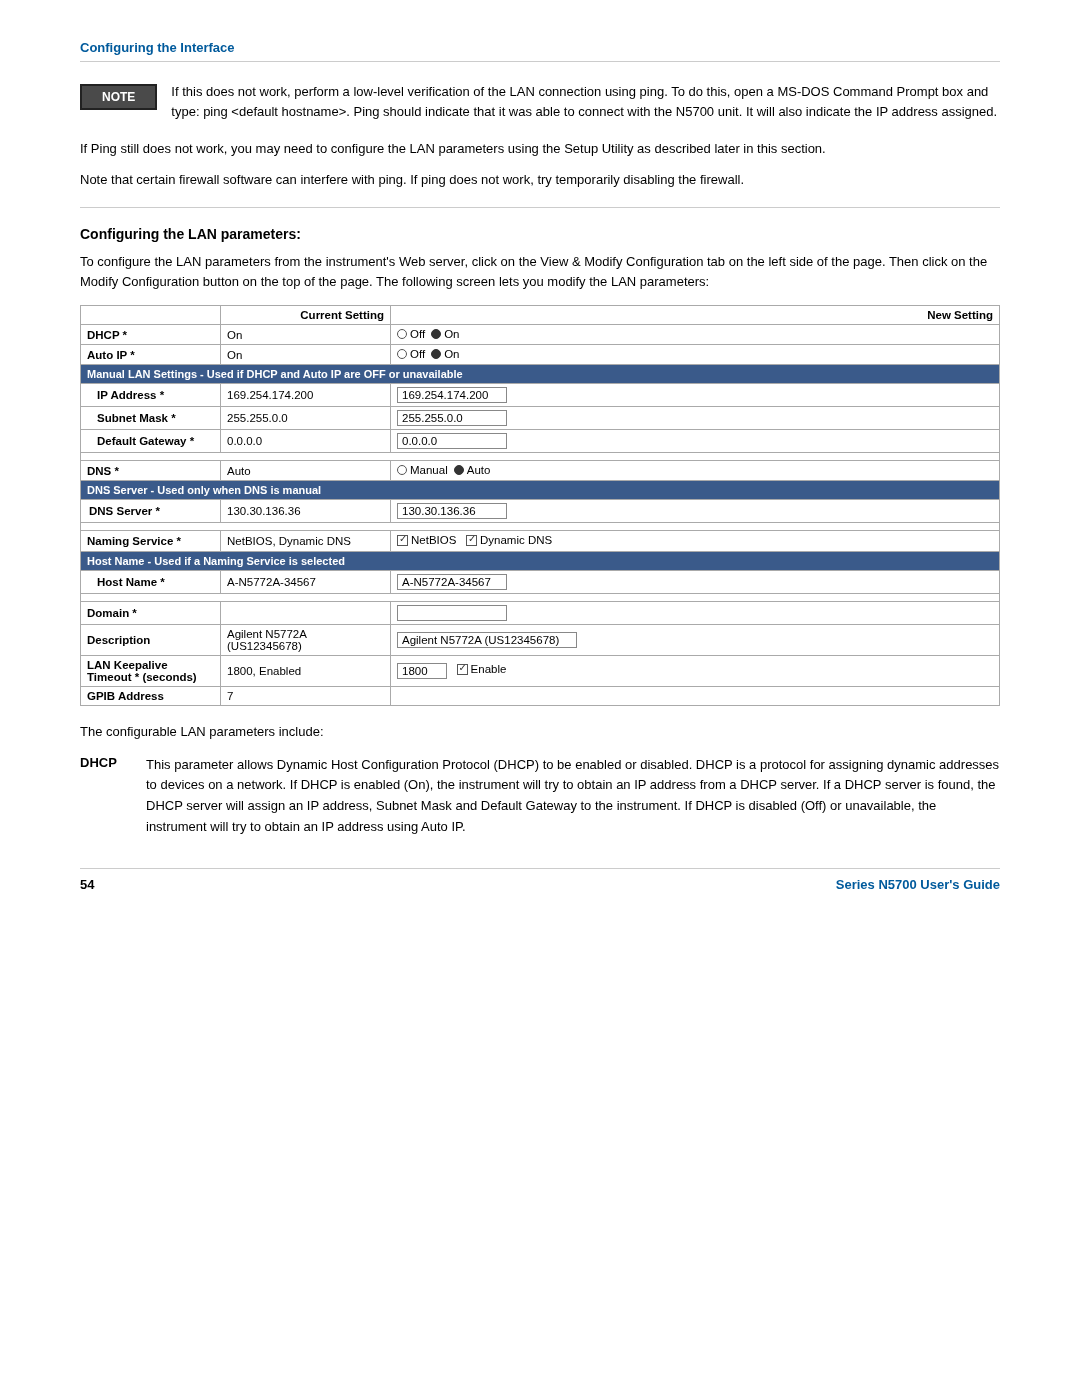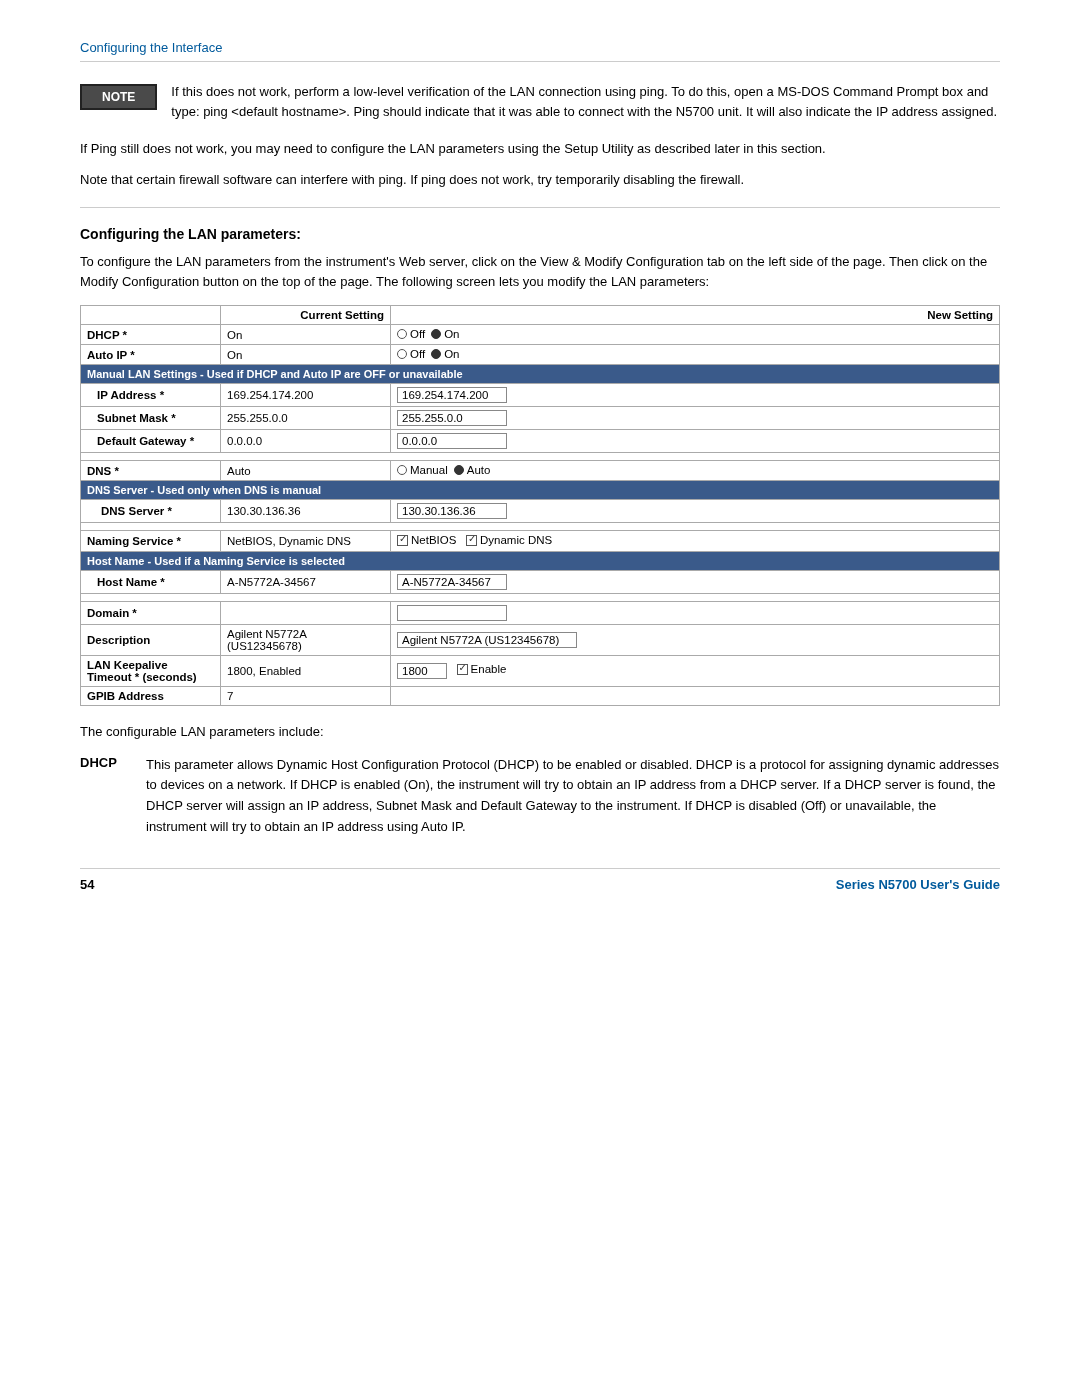--- a/index.html
+++ b/index.html
@@ -16,21 +16,21 @@
       padding: 40px 80px 60px 80px;
       position: relative;
     }
     .page-header {
       border-bottom: 1px solid #ccc;
       padding-bottom: 6px;
       margin-bottom: 20px;
     }
     .page-header-title {
       color: #005a9c;
-      font-weight: normal;
+      font-weight: bold;
       font-size: 13px;
     }
     .note-box {
       display: flex;
       align-items: flex-start;
       margin-bottom: 18px;
       gap: 14px;
     }
     .note-label {
       background: #4a4a4a;
@@ -284,21 +284,21 @@
             <span class="radio-mock"><span class="radio-circle selected"></span> Auto</span>
           </span>
         </td>
       </tr>
 
       <tr class="row-section">
         <td colspan="3">DNS Server - Used only when DNS is manual</td>
       </tr>
 
       <tr>
-        <td class="row-label" style="padding-left:20px">DNS Server *</td>
+        <td class="row-label" style="padding-left:8px">DNS Server *</td>
         <td>130.30.136.36</td>
         <td><span class="input-mock">130.30.136.36</span></td>
       </tr>
 
       <tr>
         <td colspan="3" style="height:8px"></td>
       </tr>
 
       <tr>
         <td class="row-label">Naming Service *</td>

